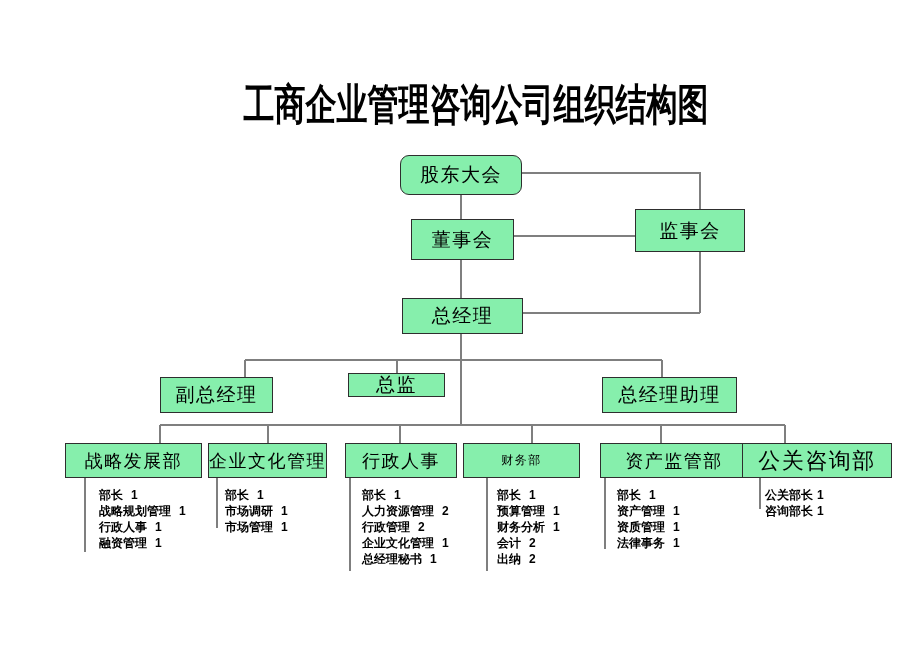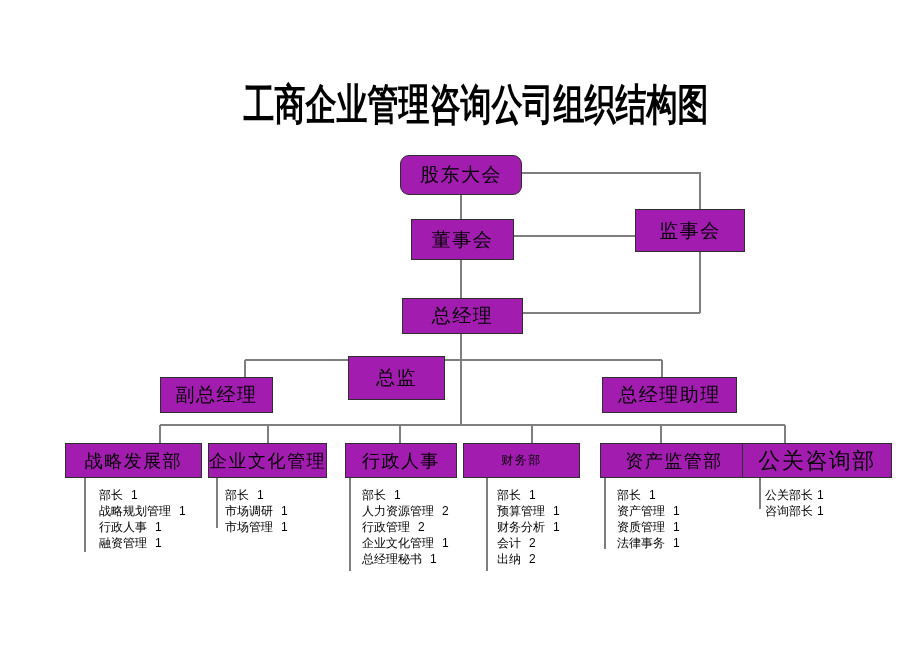--- a/index.html
+++ b/index.html
@@ -13,26 +13,26 @@
     padding-left:32px; text-align:center;
     font-size:31px; font-weight:bold; letter-spacing:0px;
     transform:scaleY(1.38); transform-origin:50% 0;
     white-space:nowrap;
   }
   svg.wires { position:absolute; left:0; top:0; }
   .conn { stroke:var(--connector,#7f7f7f); stroke-width:2; }
   .staffline { stroke:var(--connector,#7f7f7f); stroke-width:1.6; }
   .node {
     position:absolute; box-sizing:border-box;
-    border:1.5px solid var(--box-border,#2e2e2e); background:#a21caf;
+    border:1.5px solid var(--box-border,#2e2e2e); background:#86efac;
     display:flex; align-items:center; justify-content:center;
     font-size:19px; letter-spacing:1.5px; white-space:nowrap;
   }
   .node.rounded { border-radius:9px; }
-  .staff { position:absolute; font-size:12px; line-height:16px; white-space:nowrap; }
+  .staff { position:absolute; font-size:12px; line-height:16px; white-space:nowrap;font-weight:bold; }
   .staff-item .cnt { margin-left:8px; }
 </style>
 </head>
 <body>
 
 <div class="title">工商企业管理咨询公司组织结构图</div>
 
 <svg class="wires" width="920" height="651" shape-rendering="crispEdges">
 
   <line class="conn" x1="461" y1="195" x2="461" y2="219"></line>
@@ -79,21 +79,21 @@
 <div class="node" style="left:635px;top:209px;width:110px;height:43px">
   <span>监事会</span>
 </div>
 <div class="node" style="left:402px;top:298px;width:121px;height:36px">
   <span>总经理</span>
 </div>
 
 <div class="node" style="left:160px;top:377px;width:113px;height:36px">
   <span>副总经理</span>
 </div>
-<div class="node" style="left:348px;top:356px;width:97px;height:44px">
+<div class="node" style="left:348px;top:373px;width:97px;height:24px">
   <span>总监</span>
 </div>
 <div class="node" style="left:602px;top:377px;width:135px;height:36px">
   <span>总经理助理</span>
 </div>
 
 <div class="node" style="left:65px;top:443px;width:137px;height:35px;font-size:18px">
   <span>战略发展部</span>
 </div>
 <div class="node" style="left:208px;top:443px;width:119px;height:35px;font-size:18px">

